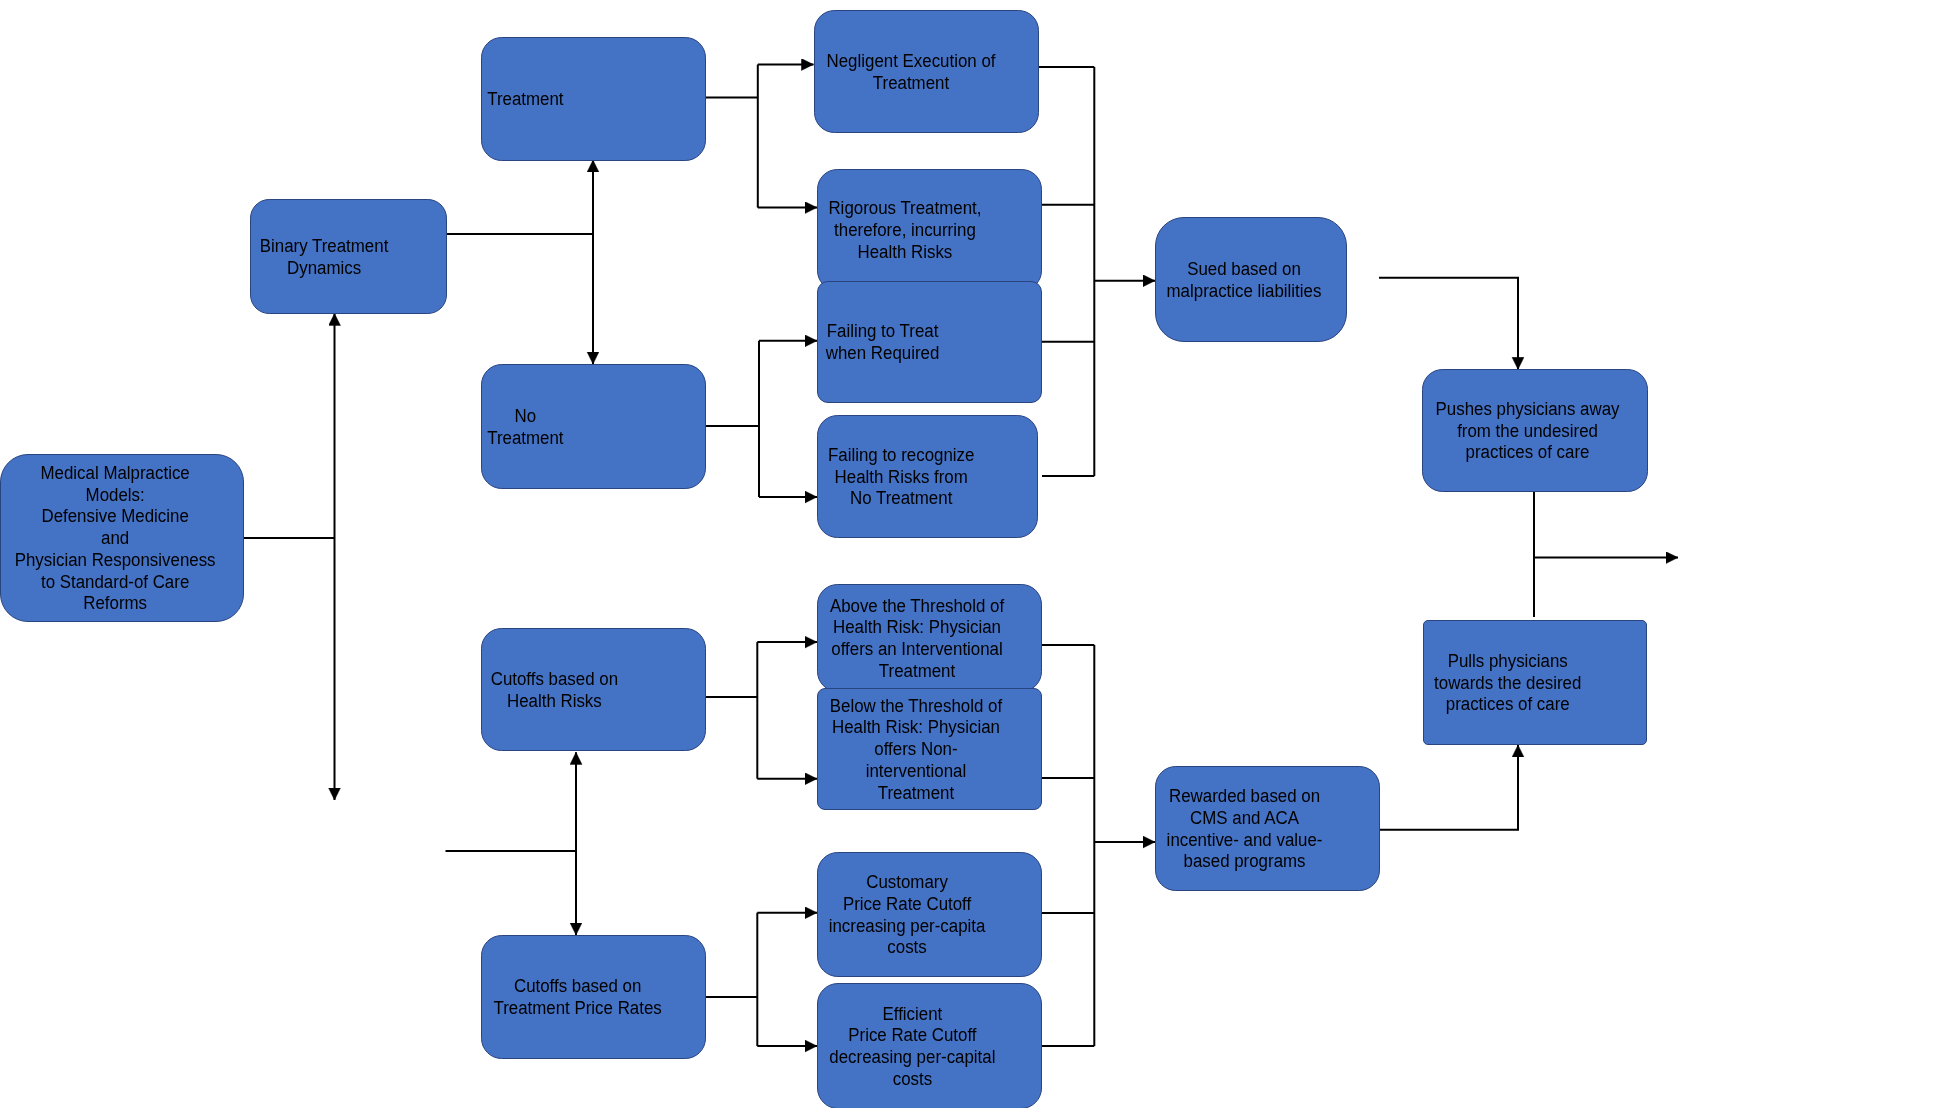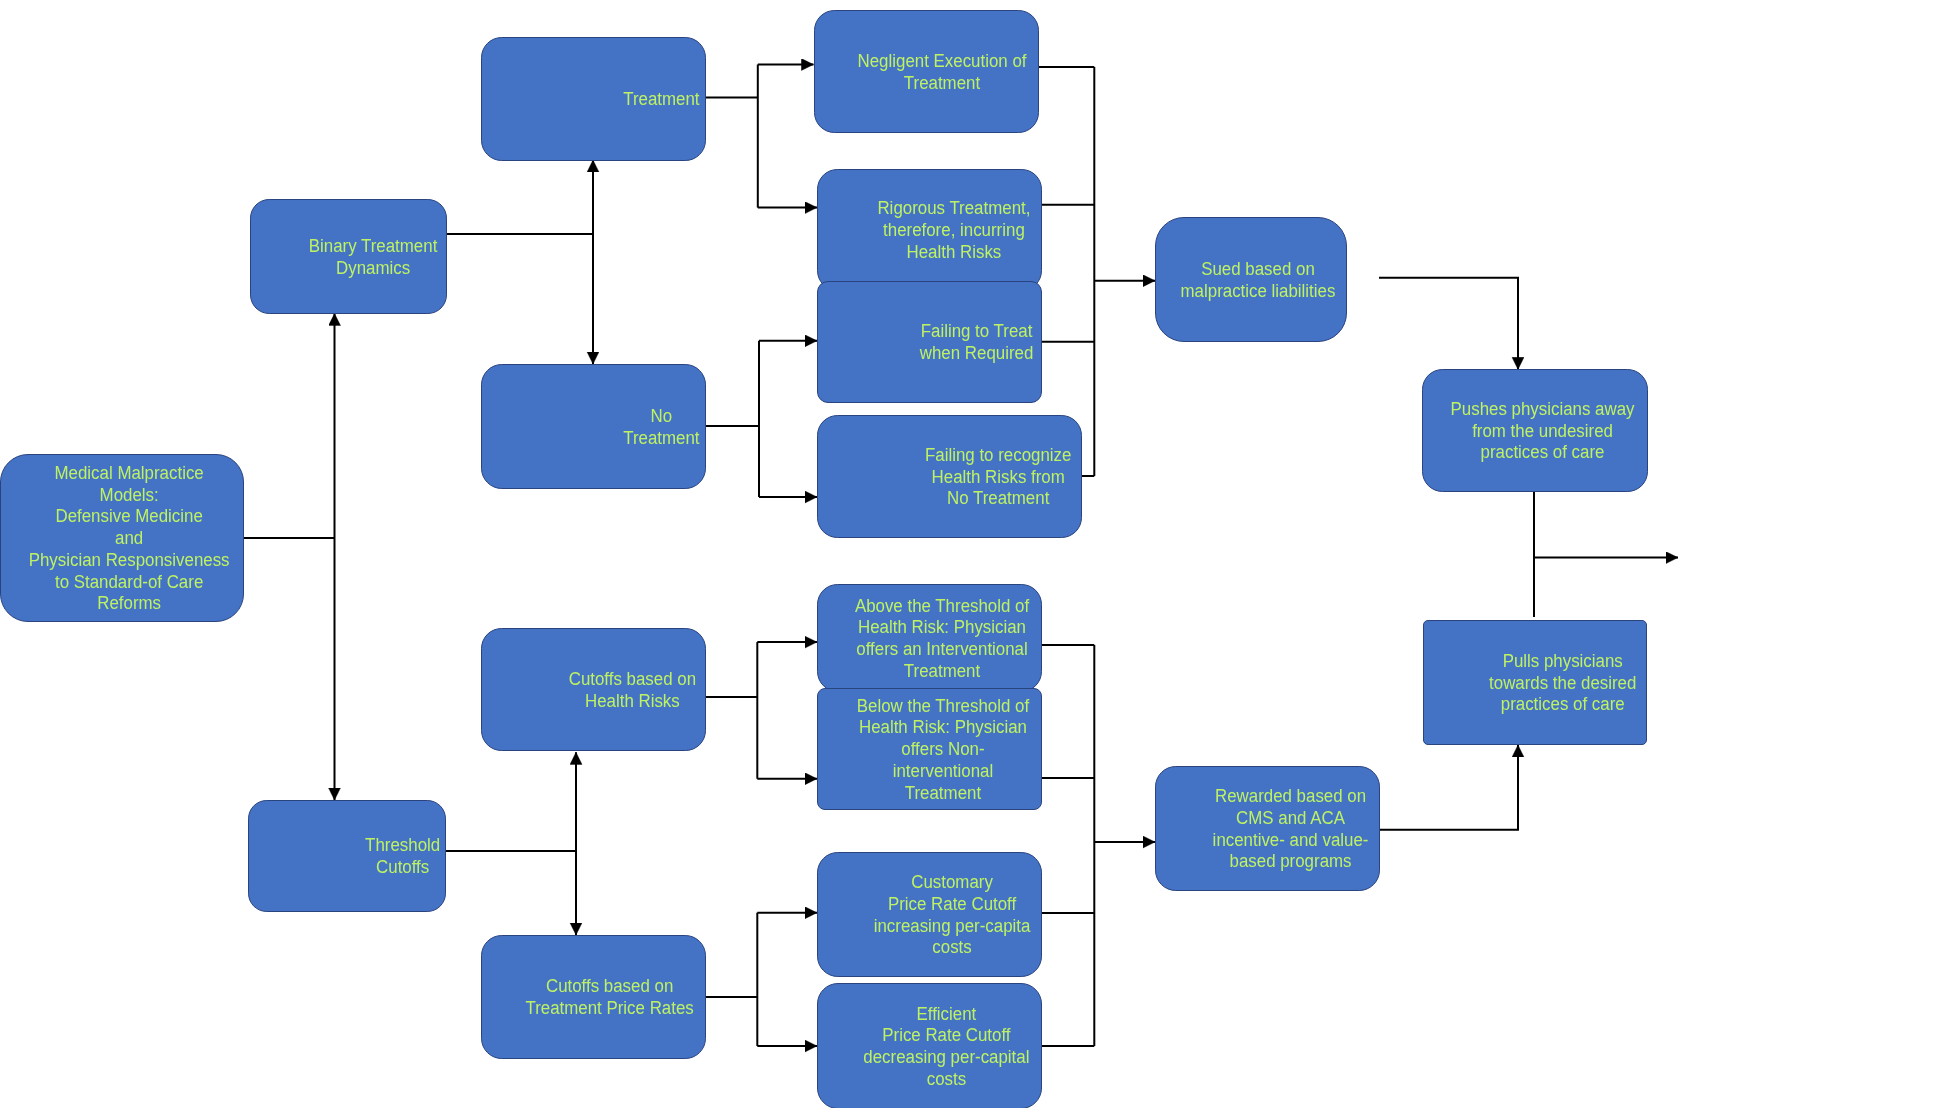--- a/index.html
+++ b/index.html
@@ -1,35 +1,35 @@
 <!DOCTYPE html>
 <html><head>
 <meta charset="utf-8">
 <title>Medical Malpractice Models Flowchart</title>
 <style>
   html,body{margin:0;padding:0;background:#ffffff;}
   body{width:1952px;height:1108px;overflow:hidden;font-family:"Liberation Sans",sans-serif;}
   #stage{position:relative;width:1952px;height:1108px;background:#ffffff;}
   svg#wires{position:absolute;left:0;top:0;width:1952px;height:1108px;}
   .node{position:absolute;box-sizing:border-box;background:#4472C4;border:1.5px solid #2A4480;
-        color:#bef264;display:flex;align-items:center;justify-content:flex-end;
+        color:#000000;display:flex;align-items:center;justify-content:flex-start;
         text-align:center;font-size:19.2px;line-height:21.7px;}
   .node span{display:block;white-space:pre;transform:scaleX(0.880);}
 
   .n-root   {left:0px; top:454px; width:244px; height:168px; border-radius:28px;}
   .n-btd    {left:250px; top:199px; width:197px; height:115px; border-radius:19.2px;}
   .n-tc     {left:248px; top:800px; width:198px; height:112px; border-radius:18.7px;}
   .n-treat  {left:481px; top:36.5px; width:225px; height:124px; border-radius:20.7px;}
   .n-notreat{left:481px; top:364px; width:225px; height:125px; border-radius:20.8px;}
   .n-chr    {left:481px; top:628px; width:225px; height:123px; border-radius:20.5px;}
   .n-cpr    {left:481px; top:935px; width:225px; height:124px; border-radius:20.7px;}
   .n-neg    {left:813.5px; top:10px; width:225px; height:123px; border-radius:20.5px;}
   .n-rig    {left:817px; top:145px; width:225px; height:122px; border-radius:20.3px;margin-top:24px;}
   .n-ftt    {left:817px; top:281px; width:225px; height:122px; border-radius:11px;}
-  .n-ftr    {left:817px; top:415px; width:265px; height:123px; border-radius:20.5px;}
+  .n-ftr    {left:817px; top:415px; width:221px; height:123px; border-radius:20.5px;}
   .n-above  {left:817px; top:584px; width:225px; height:108px; border-radius:20.5px;}
   .n-below  {left:817px; top:688px; width:225px; height:122px; border-radius:8px;}
   .n-cust   {left:817px; top:852px; width:225px; height:125px; border-radius:20.8px;}
   .n-eff    {left:817px; top:983px; width:225px; height:126px; border-radius:21px;}
   .n-sued   {left:1155px; top:217px; width:192px; height:125px; border-radius:29px;}
   .n-rew    {left:1155px; top:766px; width:225px; height:125px; border-radius:20.8px;}
   .n-push   {left:1422px; top:369px; width:226px; height:123px; border-radius:20.5px;}
   .n-pull   {left:1423px; top:620px; width:224px; height:125px; border-radius:5px;}
   .n-emtala {left:1678px; top:454px; width:268px; height:190px; border-radius:31.7px;}
 </style>
@@ -106,24 +106,20 @@
 Defensive Medicine
 and
 Physician Responsiveness
 to Standard-of Care
 Reforms</span>
     </div>
   <div class="node n-btd">
       <span>Binary Treatment
 Dynamics</span>
     </div>
-  <div class="node n-tc">
-      <span>Threshold
-Cutoffs</span>
-    </div>
   <div class="node n-treat">
       <span>Treatment</span>
     </div>
   <div class="node n-notreat">
       <span>No
 Treatment</span>
     </div>
   <div class="node n-chr">
       <span>Cutoffs based on
 Health Risks</span>

